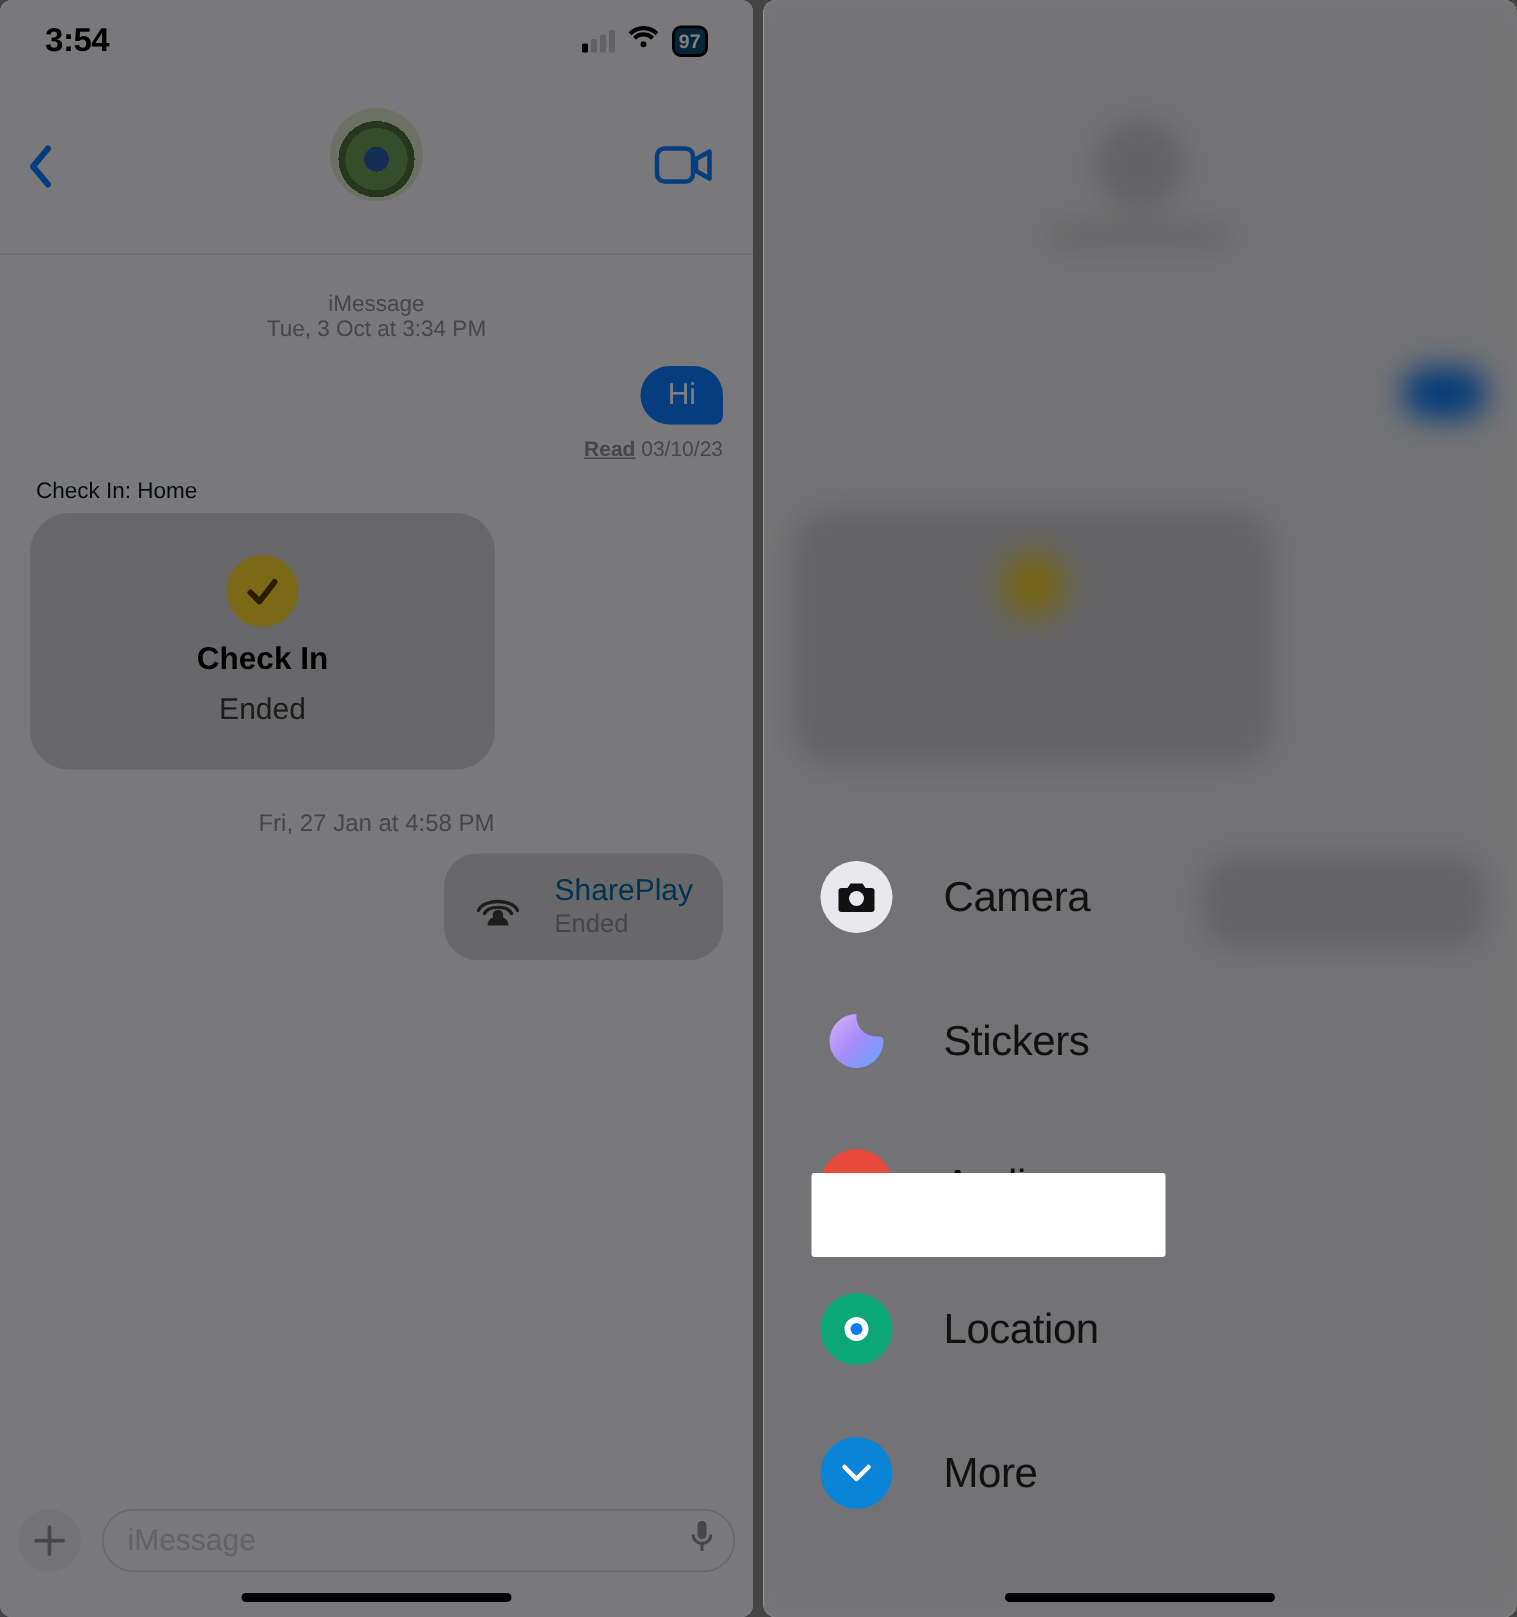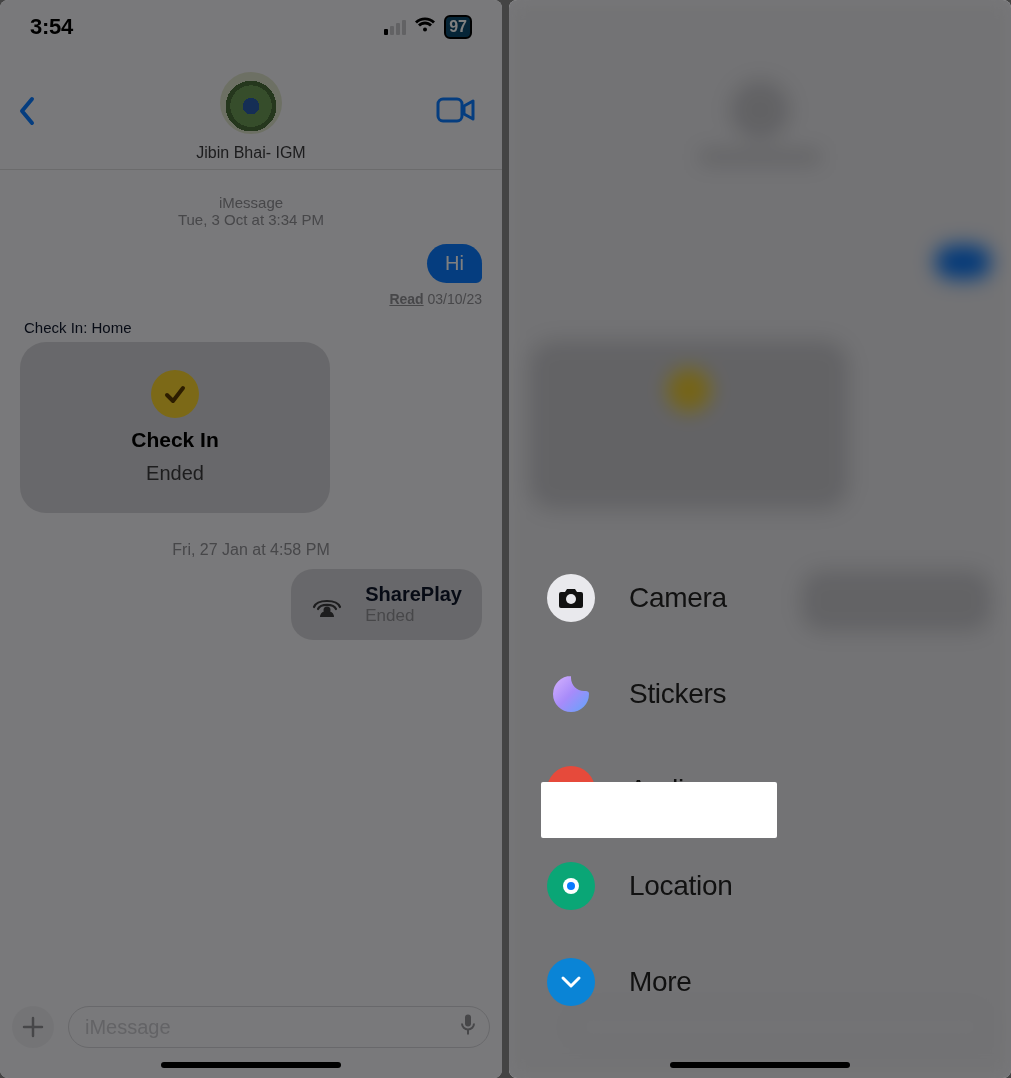--- a/index.html
+++ b/index.html
@@ -40,21 +40,21 @@
   color: #000;
 }
 .status-time { font-size: 22px; font-weight: 600; letter-spacing: -0.3px; }
 .status-right { margin-left: auto; display: flex; align-items: center; gap: 8px; }
 .signal-bars { display: flex; align-items: flex-end; gap: 2px; }
 .signal-bars span { width: 4px; background: #c4c4c8; border-radius: 1px; }
 .signal-bars span.active { background: #000; }
 .wifi-icon, .battery { display: inline-block; }
 .battery {
   border: 2px solid #000; border-radius: 6px; padding: 1px 3px;
-  font-size: 16px; font-weight: 700; background: #0c4a6e; color: #fff;
+  font-size: 13px; font-weight: 700; background: #0c4a6e; color: #fff;
 }
 
 .nav {
   height: 116px;
   border-bottom: 1px solid #d6d6d8;
   position: relative;
 }
 .back-chevron {
   position: absolute; left: 18px; top: 42px;
   color: #0a7aff;
@@ -105,21 +105,21 @@
 
 .share-row { display: flex; justify-content: flex-end; }
 .share-card {
   background: #d1d1d6; border-radius: 22px;
   display: flex; align-items: center; gap: 18px;
   padding: 14px 20px 14px 16px;
 }
 .share-card .shareplay-glyph {
   width: 40px; display: flex; justify-content: center; color: #3a3a3c;
 }
-.share-title { font-size: 20px; font-weight: 700; color: #0f172a; }
+.share-title { font-size: 20px; font-weight: 400; color: #0369a1; }
 .share-sub { font-size: 17px; color: #8e8e93; }
 
 .input-bar {
   position: absolute; left: 12px; right: 12px; bottom: 30px;
   display: flex; align-items: center; gap: 14px;
 }
 .plus-btn {
   width: 42px; height: 42px; border-radius: 50%; background: #e9e9ed;
   display: flex; align-items: center; justify-content: center;
   color: #8e8e93; font-size: 26px; font-weight: 300;
@@ -228,21 +228,20 @@
           <path d="M14 3 L4 15 L14 27" stroke="#0a7aff" stroke-width="4" fill="none" stroke-linecap="round" stroke-linejoin="round"></path>
         </svg>
     </span>
     <div class="avatar"></div>
     <span class="facetime-icon">
       <svg width="40" height="28" viewBox="0 0 40 28">
           <rect x="2" y="3" width="24" height="22" rx="5" stroke="#0a7aff" stroke-width="3" fill="none"></rect>
           <path d="M28 10 L37 5 V23 L28 18 Z" stroke="#0a7aff" stroke-width="3" fill="none" stroke-linejoin="round"></path>
         </svg>
     </span>
-    <div class="contact-name">Jibin Bhai- IGM</div>
   </div>
 
   <div class="chat">
     <div class="sys-line">iMessage</div>
     <div class="sys-line">Tue, 3 Oct at 3:34 PM</div>
 
     <div class="out-bubble">Hi</div>
     <div class="read-line">
       <span class="read">Read</span>
       <span>03/10/23</span>

